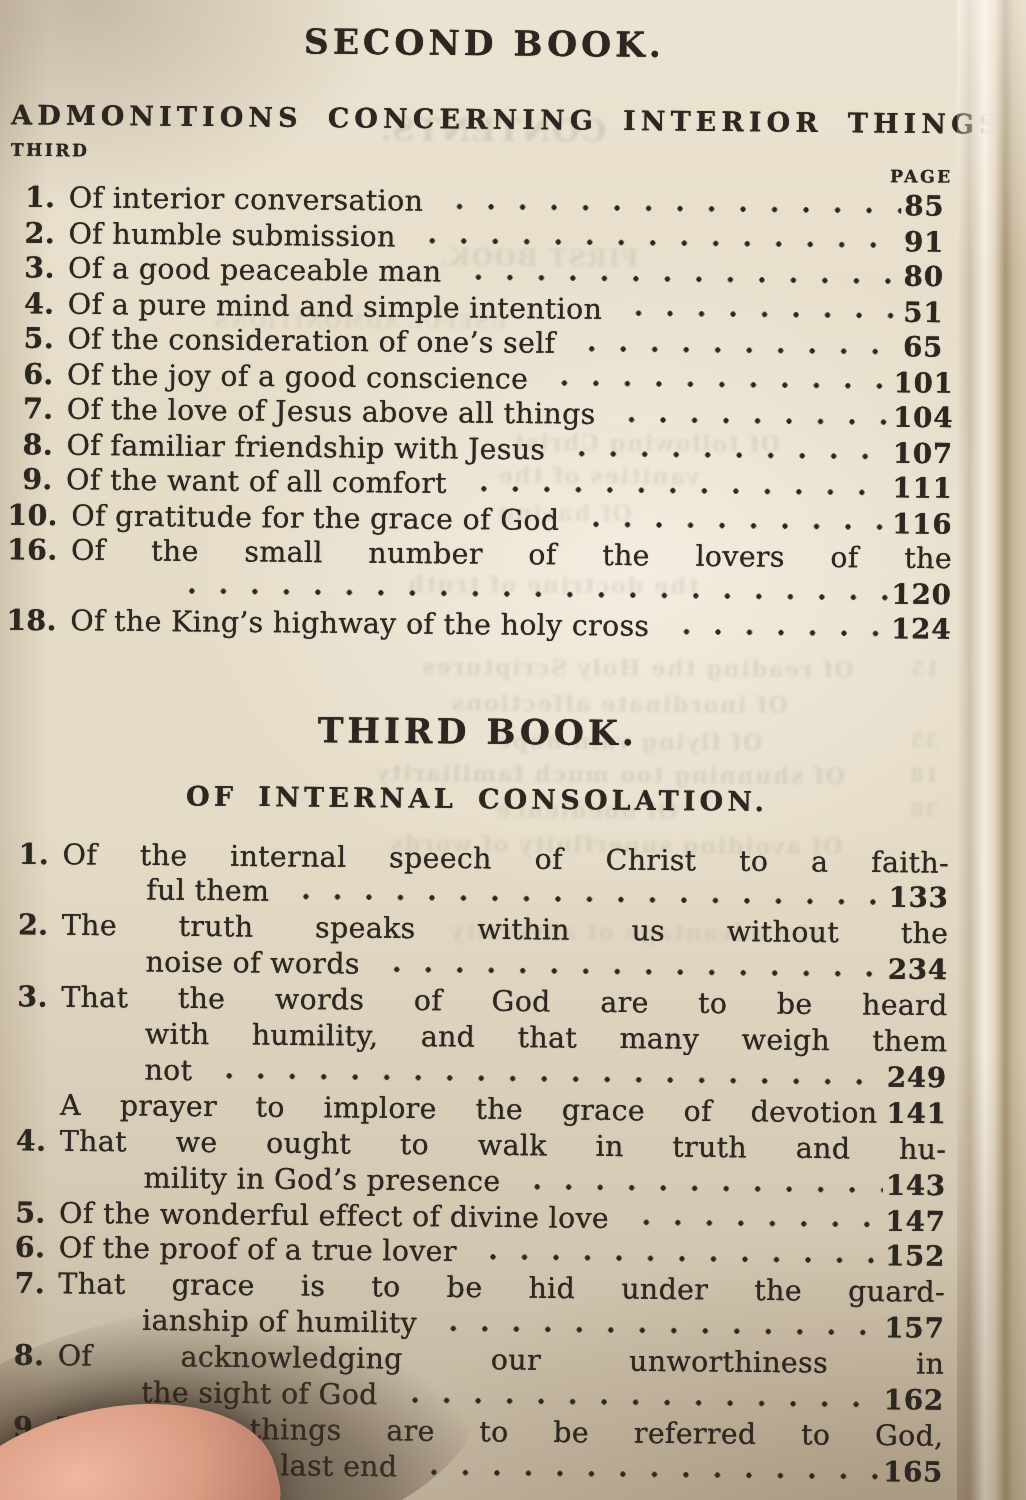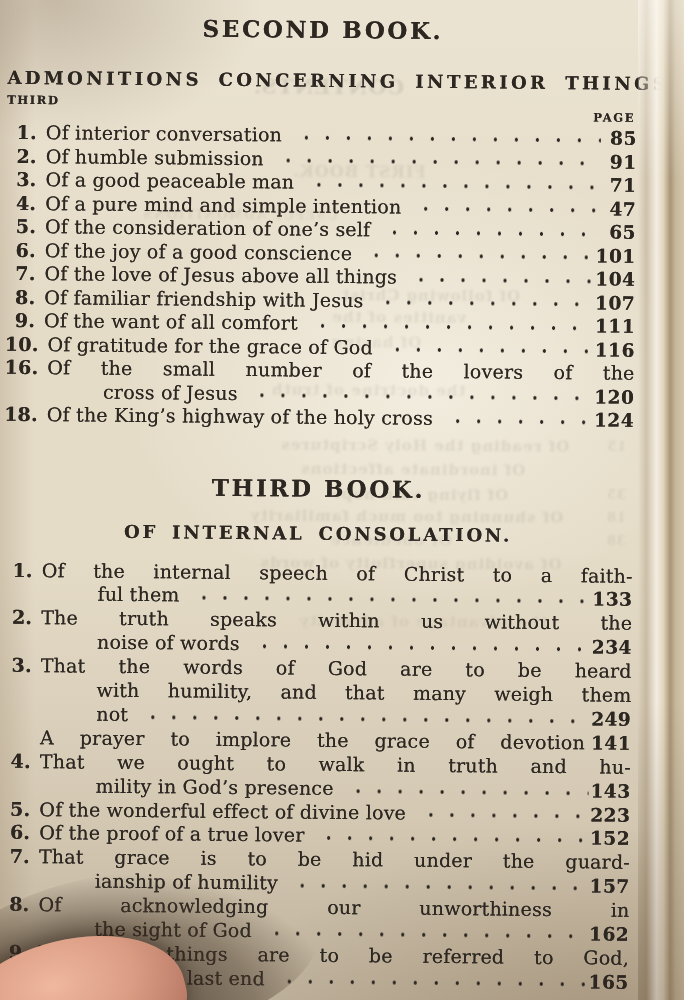--- a/index.html
+++ b/index.html
@@ -51,21 +51,21 @@
   .jline{text-align:justify;text-align-last:justify;}
   .lastline{display:flex;align-items:baseline;}
   .lastline .txt{white-space:nowrap;}
   .lastline .txt.fill{flex:1;white-space:normal;text-align:justify;text-align-last:justify;padding-right:6px;}
   .leader{
     flex:1 1 auto;min-width:20px;align-self:stretch;margin:0 2px 0 8px;
     background-image:radial-gradient(circle, #2d2722 1.55px, rgba(45,39,34,0) 1.95px);
     background-size:21px 10px;background-repeat:repeat-x;
     background-position:6px calc(100% - 5px);
   }
-  .pg{flex:0 0 auto;min-width:34px;text-align:right;font-weight:bold;font-size:18.5px;letter-spacing:0.5px;}
+  .pg{flex:0 0 auto;min-width:34px;text-align:left;font-weight:bold;font-size:18.5px;letter-spacing:0.5px;}
   
   #edge{
     position:absolute;right:0;top:0;width:46px;height:100%;z-index:3;
     background:linear-gradient(90deg,
       rgba(170,150,120,0) 0%,
       rgba(150,128,98,0.30) 18%,
       rgba(244,238,226,0.95) 40%,
       rgba(226,213,189,1) 55%,
       rgba(168,149,119,1) 70%,
       rgba(199,184,156,1) 82%,
@@ -139,31 +139,31 @@
             <span class="pg">91</span>
           </div>
         </div>
       </div>
       <div class="entry">
         <span class="num">3.</span>
         <div class="body">
           <div class="lastline">
             <span class="txt">Of a good peaceable man</span>
             <span class="leader"></span>
-            <span class="pg">71</span>
+            <span class="pg">80</span>
           </div>
         </div>
       </div>
       <div class="entry">
         <span class="num">4.</span>
         <div class="body">
           <div class="lastline">
             <span class="txt">Of a pure mind and simple intention</span>
             <span class="leader"></span>
-            <span class="pg">47</span>
+            <span class="pg">51</span>
           </div>
         </div>
       </div>
       <div class="entry">
         <span class="num">5.</span>
         <div class="body">
           <div class="lastline">
             <span class="txt">Of the consideration of one’s self</span>
             <span class="leader"></span>
             <span class="pg">65</span>
@@ -218,21 +218,20 @@
             <span class="leader"></span>
             <span class="pg">116</span>
           </div>
         </div>
       </div>
       <div class="entry">
         <span class="num">16.</span>
         <div class="body">
           <div class="jline">Of the small number of the lovers of the</div>
           <div class="lastline">
-            <span class="txt">cross of Jesus</span>
             <span class="leader"></span>
             <span class="pg">120</span>
           </div>
         </div>
       </div>
       <div class="entry">
         <span class="num">18.</span>
         <div class="body">
           <div class="lastline">
             <span class="txt">Of the King’s highway of the holy cross</span>
@@ -299,21 +298,21 @@
             <span class="pg">143</span>
           </div>
         </div>
       </div>
       <div class="entry">
         <span class="num">5.</span>
         <div class="body">
           <div class="lastline">
             <span class="txt">Of the wonderful effect of divine love</span>
             <span class="leader"></span>
-            <span class="pg">223</span>
+            <span class="pg">147</span>
           </div>
         </div>
       </div>
       <div class="entry">
         <span class="num">6.</span>
         <div class="body">
           <div class="lastline">
             <span class="txt">Of the proof of a true lover</span>
             <span class="leader"></span>
             <span class="pg">152</span>

